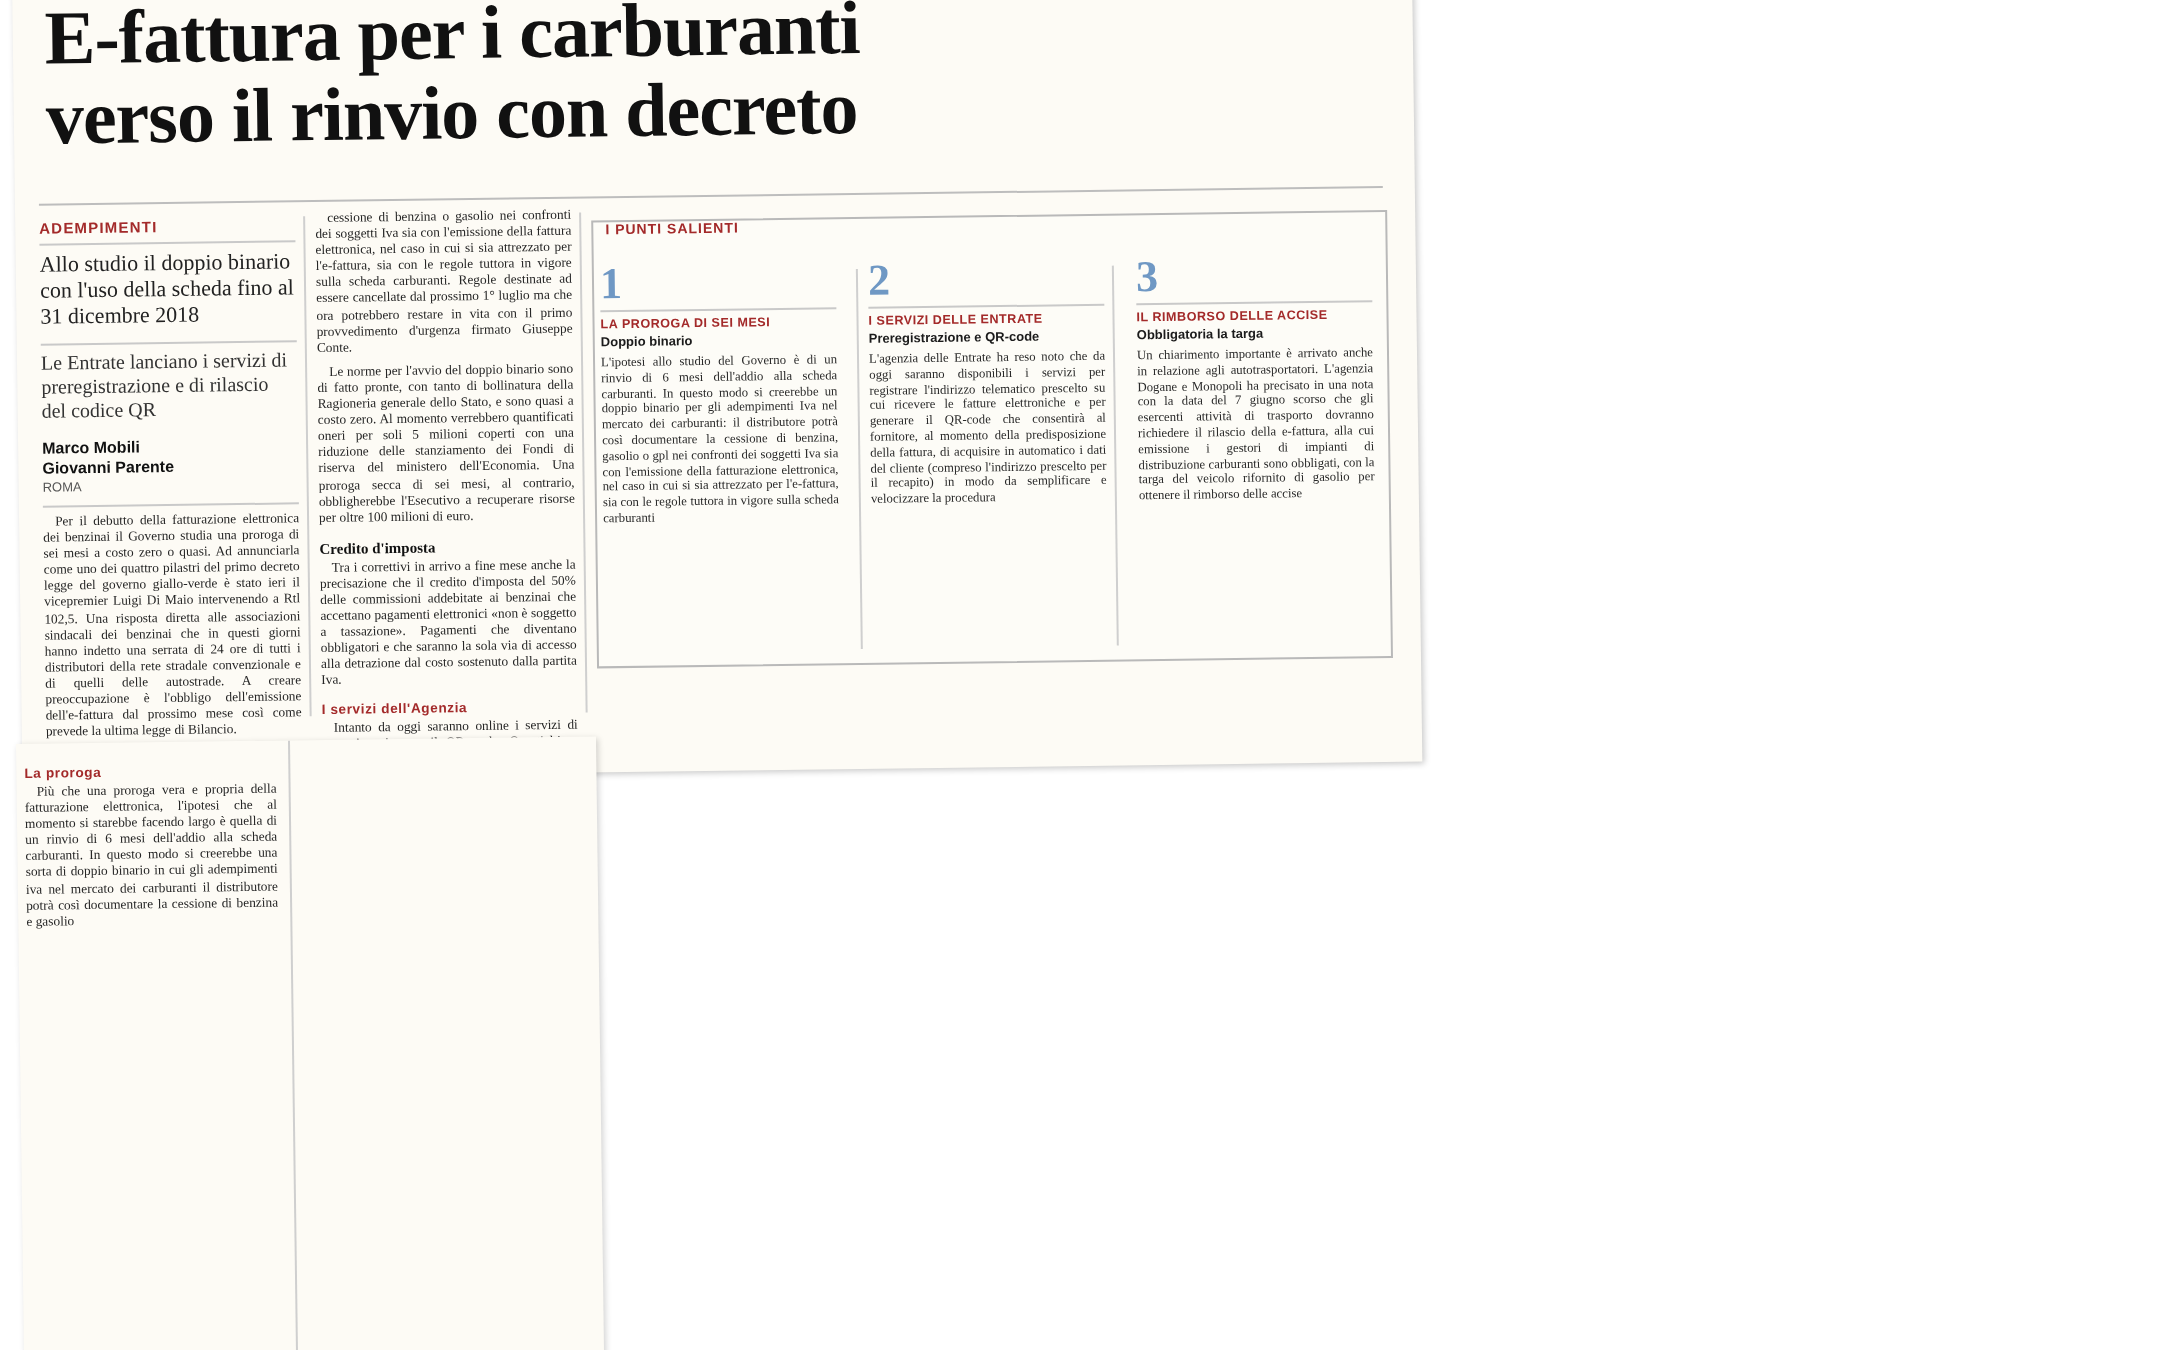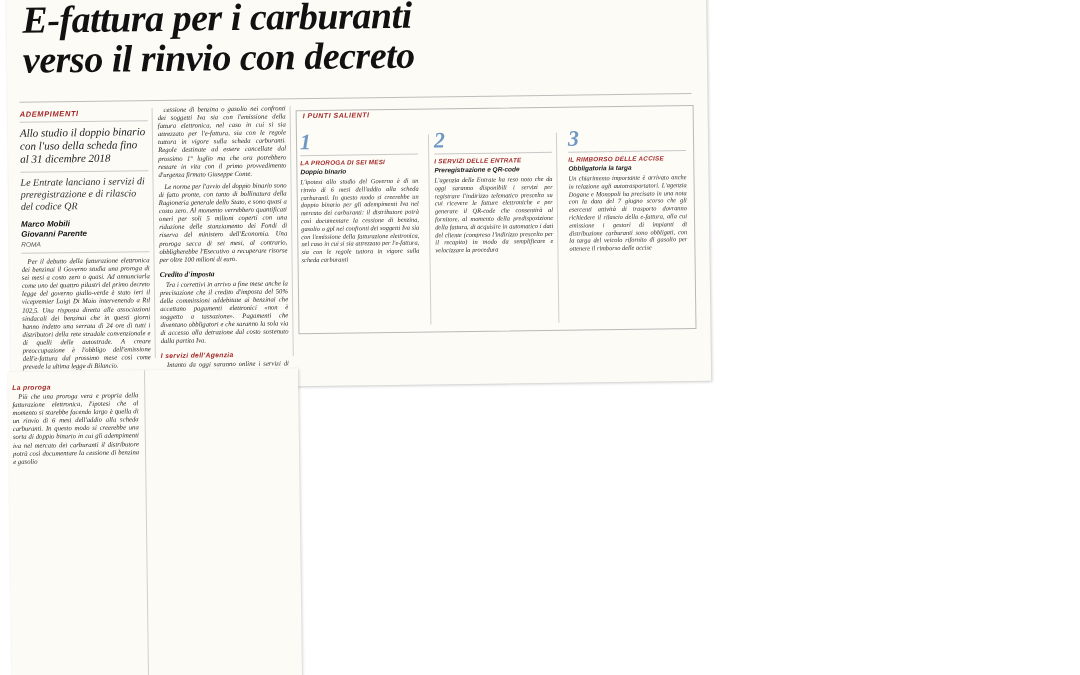--- a/index.html
+++ b/index.html
@@ -1,17 +1,17 @@
 <!DOCTYPE html>
 <html><head>
 <meta charset="utf-8">
 <style>
   html,body{margin:0;padding:0;background:#ffffff;}
   body{width:1080px;height:675px;overflow:hidden;font-family:"Liberation Serif",serif;color:#1a1a1a;}
-  .page{position:relative;width:1080px;height:675px;background:#ffffff;font-style:italic;}
+  .page{position:relative;width:1080px;height:675px;background:#ffffff;}
 
   
   .clipping{
     position:absolute;
     left:6px; top:-10px;
     width:700px; height:400px;
     background:#fdfbf5;
     box-shadow:1px 1px 3px rgba(0,0,0,0.22);
     transform:rotate(-0.75deg);
     transform-origin:left top;

